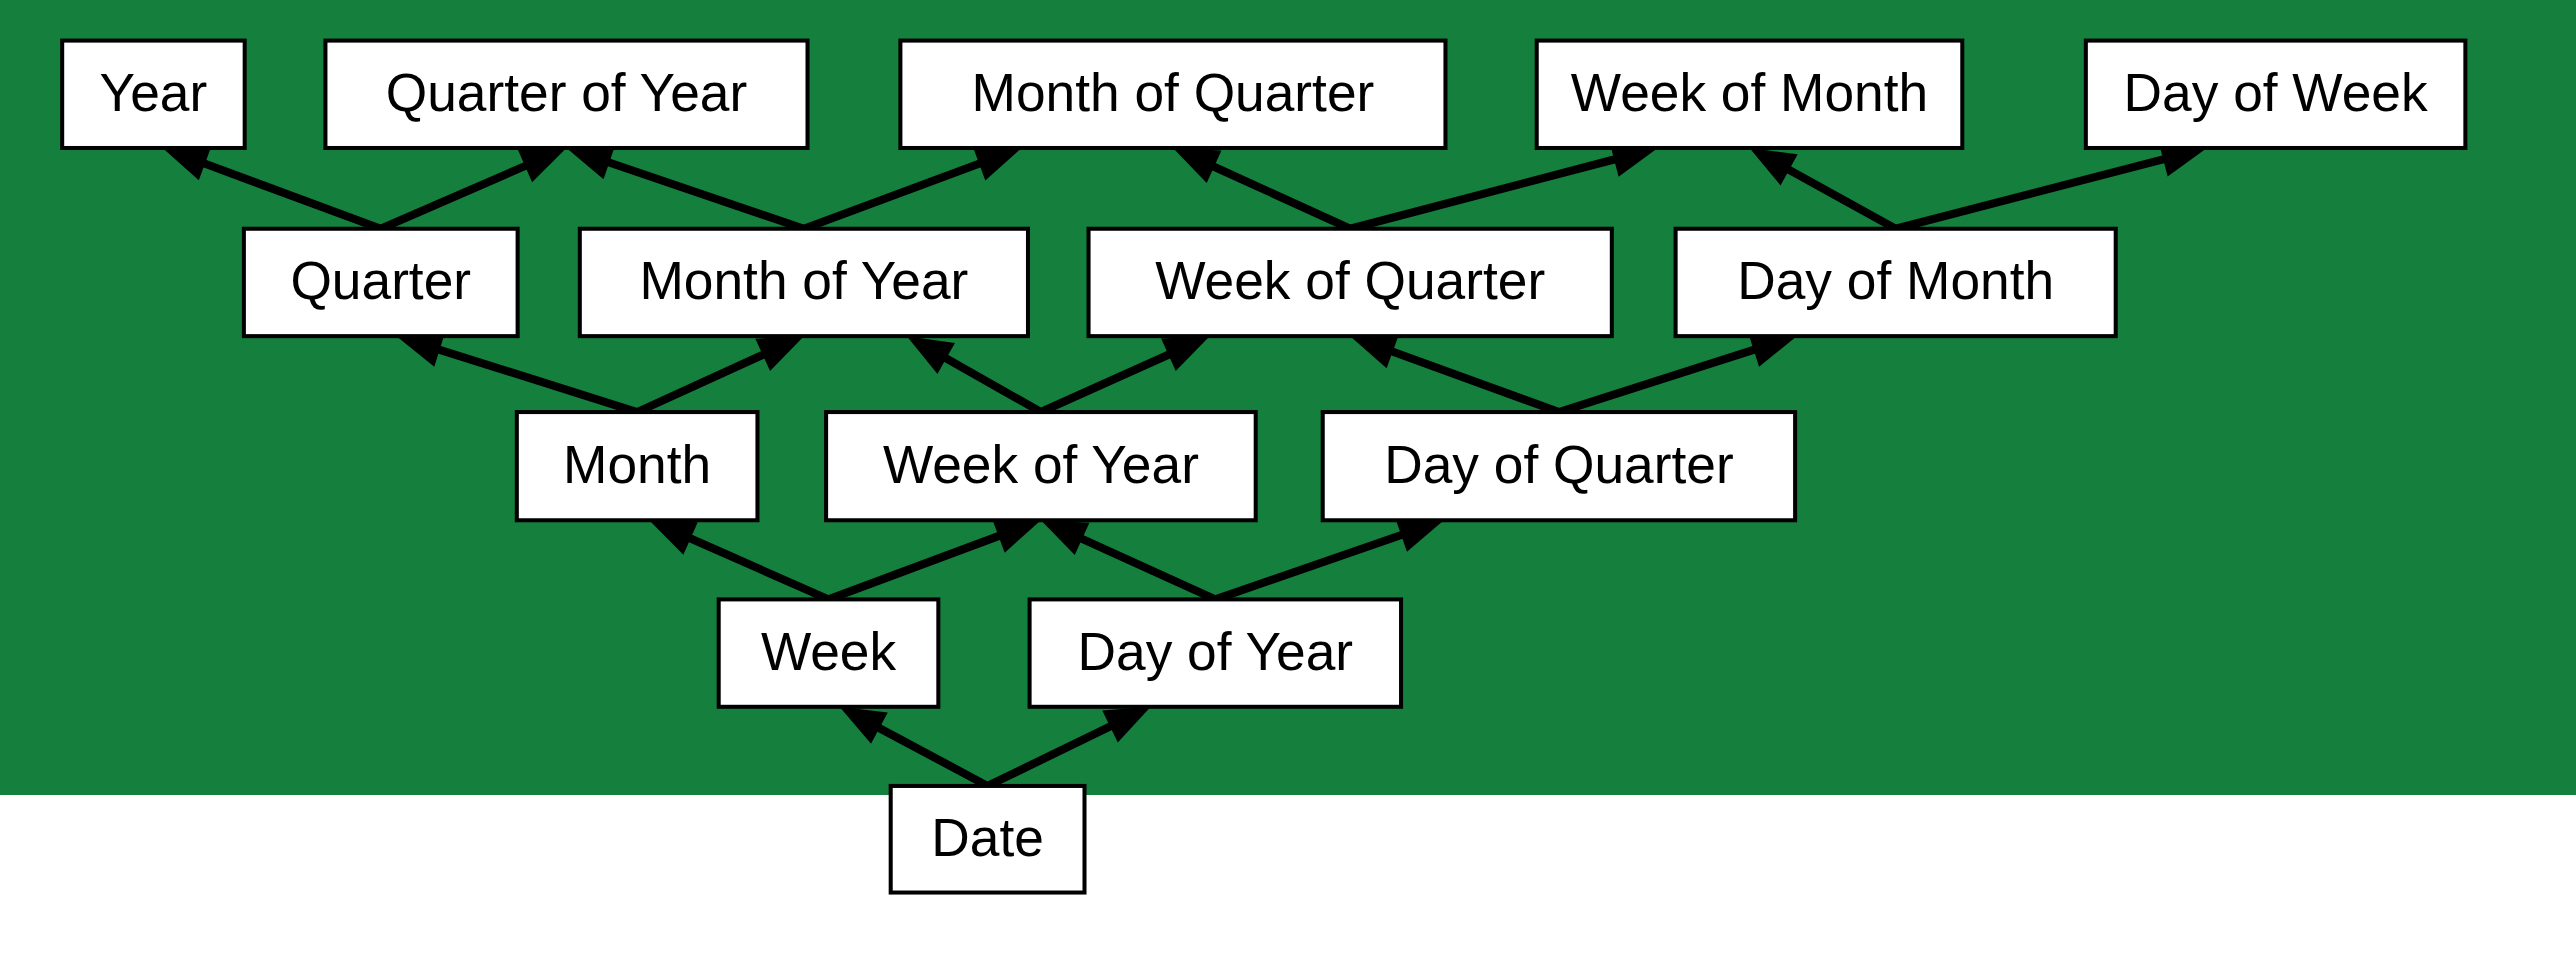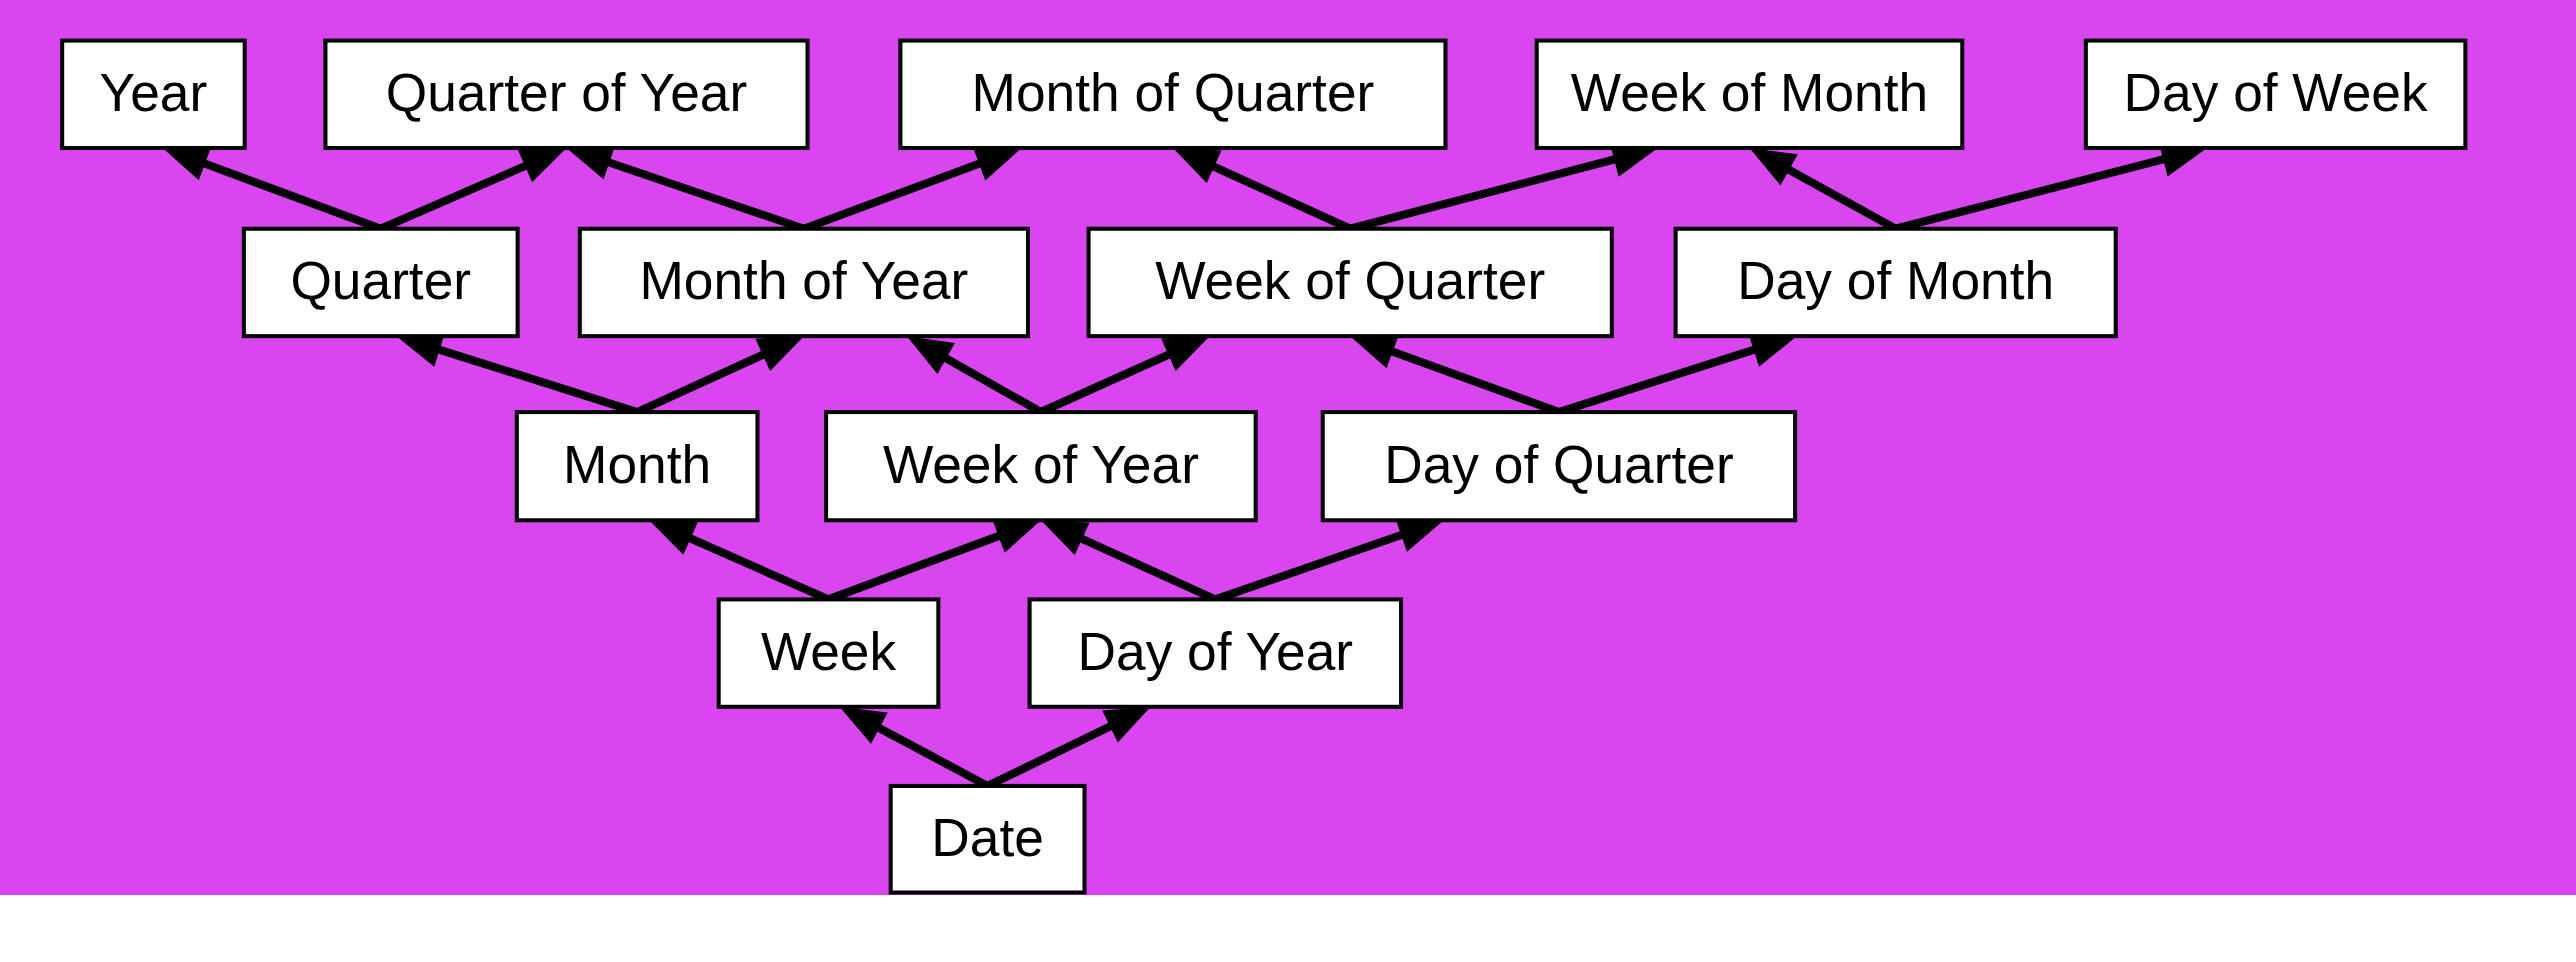--- a/index.html
+++ b/index.html
@@ -9,22 +9,22 @@
   }
   body {
     width: 2576px;
     height: 963px;
     font-family: "Liberation Sans", sans-serif;
     overflow: hidden;
   }
   #diagram-root {
     position: relative;
     width: 2576px;
-    height: 895px;
-    background: #d946ef;
+    height: 795px;
+    background: #15803d;
   }
   #diagram-svg {
     position: absolute;
     top: 0;
     left: 0;
     width: 2576px;
     height: 963px;
     display: block;
   }
   .node-box {

